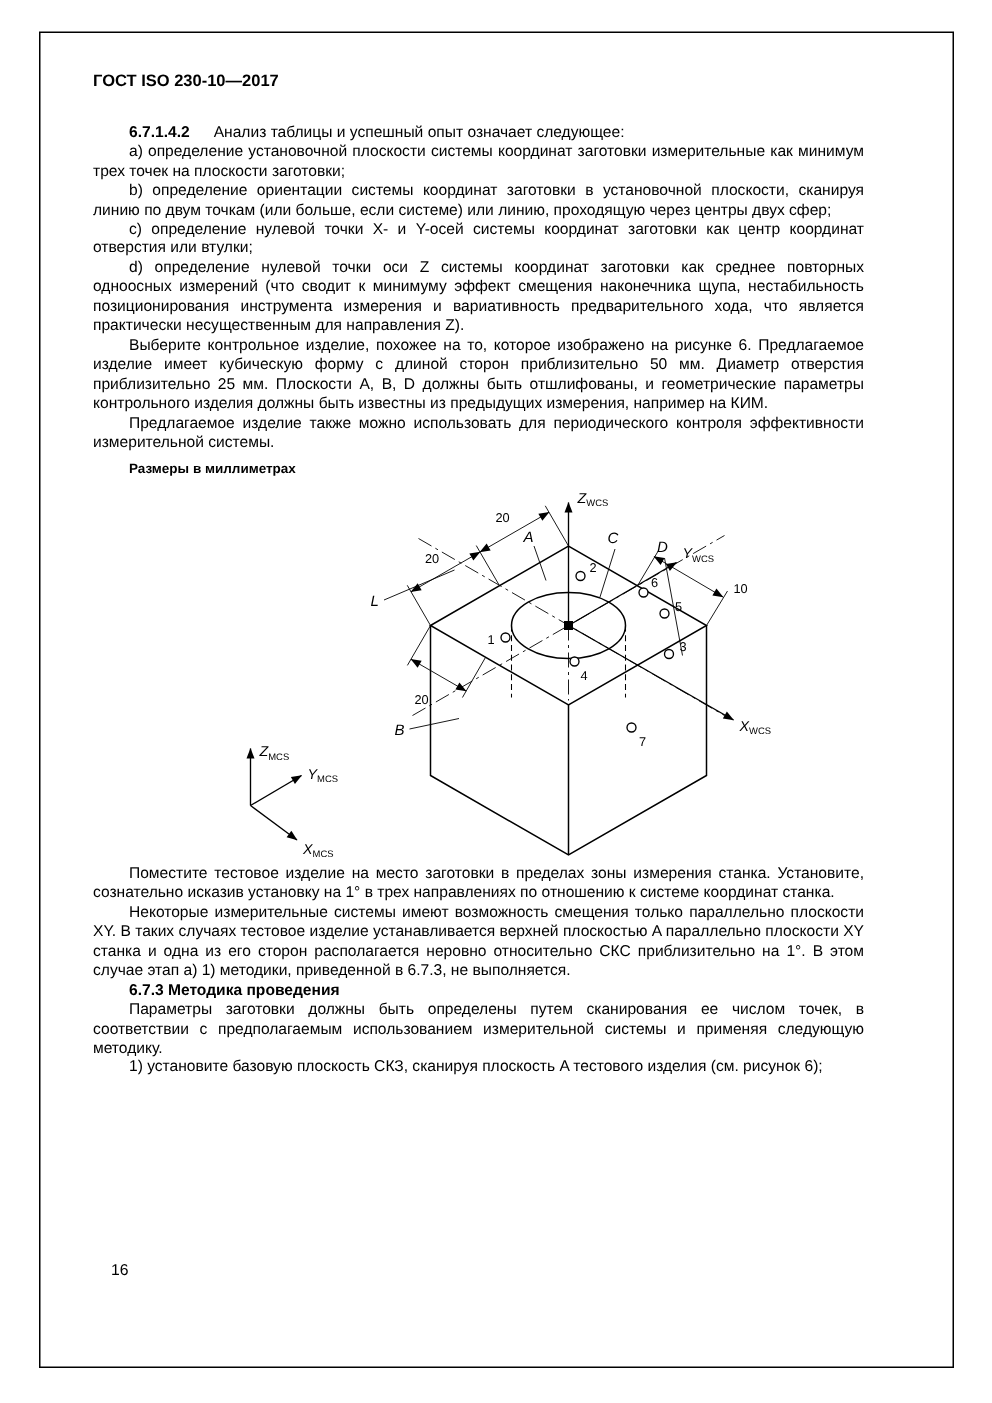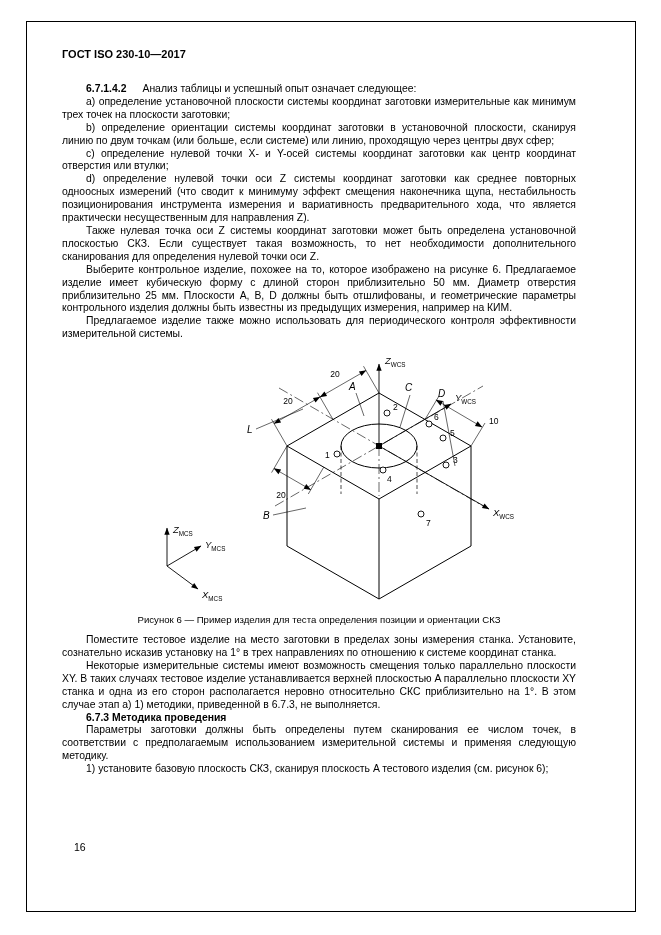--- a/index.html
+++ b/index.html
@@ -45,25 +45,25 @@
 
 <div class="content">
 
   <div class="doc-header">ГОСТ ISO 230-10—2017</div>
 
   <p class="p"><b class="num">6.7.1.4.2</b><span>Анализ таблицы и успешный опыт означает следующее:</span></p>
   <p class="p">a) определение установочной плоскости системы координат заготовки измерительные как минимум трех точек на плоскости заготовки;</p>
   <p class="p">b) определение ориентации системы координат заготовки в установочной плоскости, сканируя линию по двум точкам (или больше, если системе) или линию, проходящую через центры двух сфер;</p>
   <p class="p">c) определение нулевой точки X- и Y-осей системы координат заготовки как центр координат отверстия или втулки;</p>
   <p class="p">d) определение нулевой точки оси Z системы координат заготовки как среднее повторных одноосных измерений (что сводит к минимуму эффект смещения наконечника щупа, нестабильность позиционирования инструмента измерения и вариативность предварительного хода, что является практически несущественным для направления Z).</p>
-  <p class="p">Также нулевая точка оси Z системы координат заготовки может быть определена установочной плоскостью СКЗ. Если существует такая возможность, то нет необходимости дополнительного сканирования для определения нулевой точки оси Z.</p>
   <p class="p">Выберите контрольное изделие, похожее на то, которое изображено на рисунке 6. Предлагаемое изделие имеет кубическую форму с длиной сторон приблизительно 50 мм. Диаметр отверстия приблизительно 25 мм. Плоскости A, B, D должны быть отшлифованы, и геометрические параметры контрольного изделия должны быть известны из предыдущих измерения, например на КИМ.</p>
   <p class="p">Предлагаемое изделие также можно использовать для периодического контроля эффективности измерительной системы.</p>
 
   <div class="figure">
+    <div class="dimnote">Размеры в миллиметрах</div>
 
     <svg class="diagram" viewBox="0 0 440 260" width="440" height="260" xmlns="http://www.w3.org/2000/svg">
       <defs>
         <marker id="arr" viewBox="0 0 10 10" refX="9.5" refY="5" markerUnits="userSpaceOnUse" markerWidth="9" markerHeight="7" orient="auto-start-reverse">
           <path d="M0,1.2 L10,5 L0,8.8 z" fill="#000"></path>
         </marker>
       </defs>
 
       <g>
         <line class="cl" x1="176" y1="160" x2="384" y2="40"></line>
@@ -151,21 +151,20 @@
         <text class="dim" x="288" y="136">4</text>
         <circle class="ptc" cx="344" cy="92" r="3"></circle>
         <text class="dim" x="351" y="90">5</text>
         <circle class="ptc" cx="330" cy="78" r="3"></circle>
         <text class="dim" x="335" y="74">6</text>
         <circle class="ptc" cx="322" cy="168" r="3"></circle>
         <text class="dim" x="327" y="180">7</text>
       </g>
     </svg>
 
-    <div class="caption">Рисунок 6 — Пример изделия для теста определения позиции и ориентации СКЗ</div>
   </div>
 
   <p class="p">Поместите тестовое изделие на место заготовки в пределах зоны измерения станка. Установите, сознательно исказив установку на 1° в трех направлениях по отношению к системе координат станка.</p>
   <p class="p">Некоторые измерительные системы имеют возможность смещения только параллельно плоскости XY. В таких случаях тестовое изделие устанавливается верхней плоскостью A параллельно плоскости XY станка и одна из его сторон располагается неровно относительно СКС приблизительно на 1°. В этом случае этап a) 1) методики, приведенной в 6.7.3, не выполняется.</p>
   <p class="p h">6.7.3 Методика проведения</p>
   <p class="p">Параметры заготовки должны быть определены путем сканирования ее числом точек, в соответствии с предполагаемым использованием измерительной системы и применяя следующую методику.</p>
   <p class="p">1) установите базовую плоскость СКЗ, сканируя плоскость A тестового изделия (см. рисунок 6);</p>
 
 </div>
 

